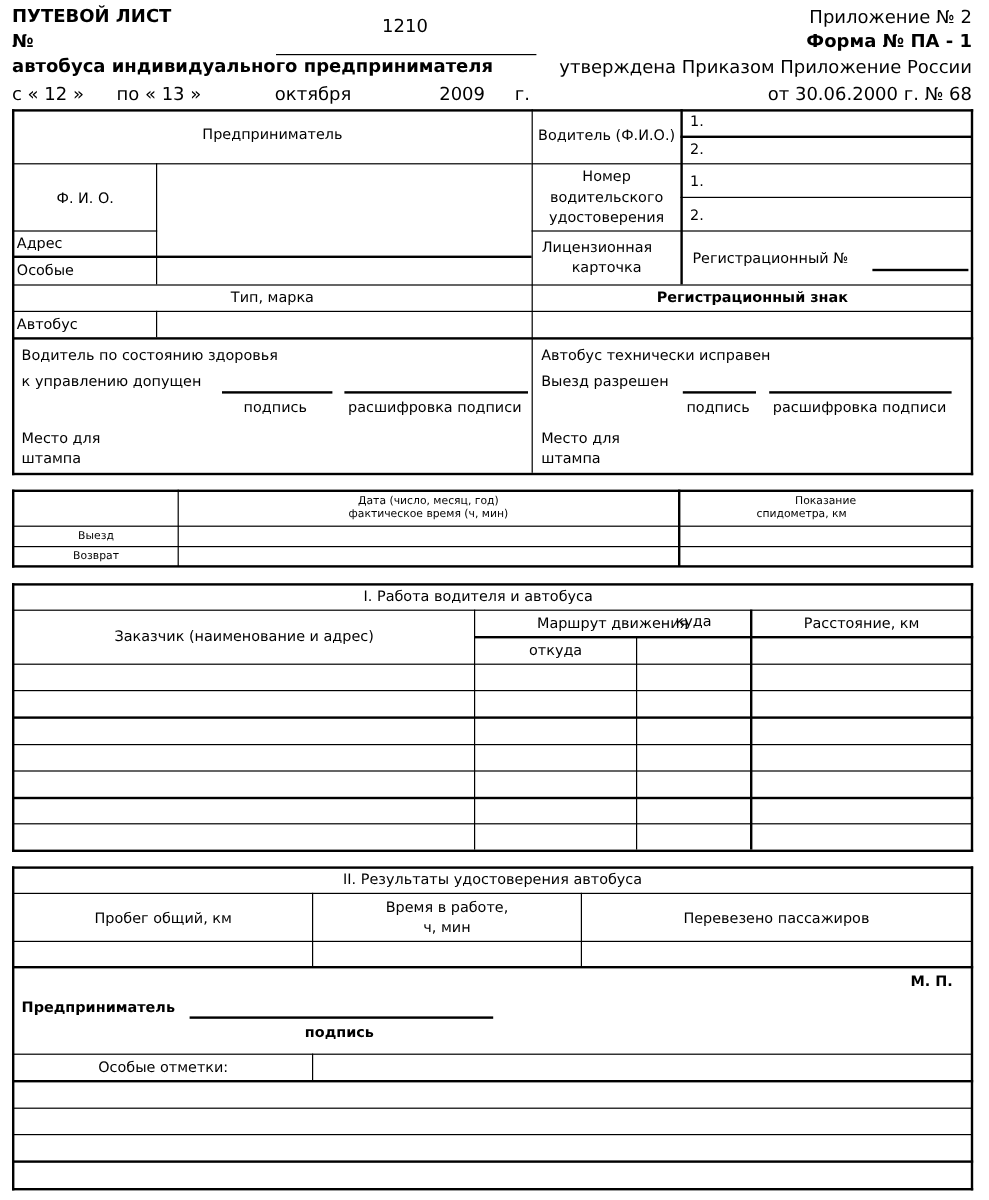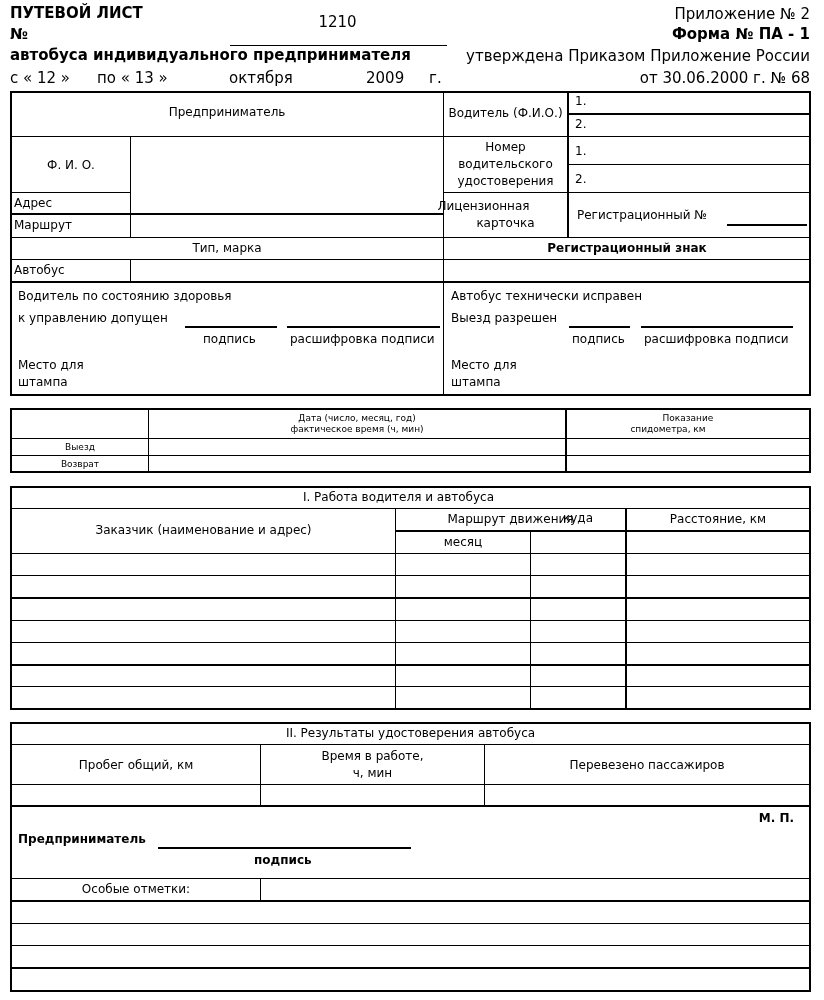--- a/index.html
+++ b/index.html
@@ -45,21 +45,21 @@
   <div class="vl" style="left:443px;top:91px;height:303px;"></div>
 
   <div class="t sm c" style="left:12px;top:106px;width:430px;">Предприниматель</div>
   <div class="hl" style="left:10px;top:136px;width:433px;"></div>
   <div class="vl" style="left:130px;top:136px;height:101px;"></div>
   <div class="t sm c" style="left:12px;top:159px;width:118px;">Ф. И. О.</div>
   <div class="field" style="left:131px;top:137px;width:312px;height:76px;"></div>
   <div class="hl" style="left:10px;top:192px;width:121px;"></div>
   <div class="t sm" style="left:14px;top:197px;">Адрес</div>
   <div class="hl2" style="left:10px;top:213px;width:433px;"></div>
-  <div class="t sm" style="left:14px;top:219px;">Маршрут</div>
+  <div class="t sm" style="left:14px;top:219px;">Особые</div>
   <div class="field" style="left:131px;top:215px;width:312px;height:22px;"></div>
   <div class="hl" style="left:10px;top:237px;width:800px;"></div>
   <div class="t sm c" style="left:12px;top:242px;width:430px;">Тип, марка</div>
   <div class="hl" style="left:10px;top:259px;width:800px;"></div>
   <div class="vl" style="left:130px;top:259px;height:22px;"></div>
   <div class="t sm" style="left:14px;top:264px;">Автобус</div>
   <div class="field" style="left:131px;top:260px;width:312px;height:21px;"></div>
   <div class="hl2" style="left:10px;top:281px;width:801px;"></div>
 
   <div class="vl2" style="left:567px;top:91px;height:146px;"></div>
@@ -74,21 +74,21 @@
   <div class="t sm c" style="left:444px;top:141px;width:123px;">Номер</div>
   <div class="t sm c" style="left:444px;top:158px;width:123px;">водительского</div>
   <div class="t sm c" style="left:444px;top:175px;width:123px;">удостоверения</div>
   <div class="t sm" style="left:575px;top:145px;">1.</div>
   <div class="field" style="left:590px;top:137px;width:218px;height:26px;"></div>
   <div class="hl" style="left:567px;top:164px;width:243px;"></div>
   <div class="t sm" style="left:575px;top:173px;">2.</div>
   <div class="field" style="left:590px;top:165px;width:218px;height:26px;"></div>
   <div class="hl" style="left:443px;top:192px;width:367px;"></div>
 
-  <div class="t sm c" style="left:422px;top:200px;width:123px;">Лицензионная</div>
+  <div class="t sm c" style="left:436px;top:200px;width:123px;">Лицензионная</div>
   <div class="t sm c" style="left:444px;top:217px;width:123px;">карточка</div>
   <div class="t sm" style="left:577px;top:209px;">Регистрационный №</div>
   <div class="hl2" style="left:727px;top:224px;width:80px;"></div>
 
   <div class="t sm c" style="left:444px;top:242px;width:366px;font-weight:bold;">Регистрационный знак</div>
   <div class="field" style="left:444px;top:260px;width:365px;height:21px;"></div>
 
   <div class="t sm" style="left:18px;top:290px;">Водитель по состоянию здоровья</div>
   <div class="t sm" style="left:18px;top:312px;">к управлению допущен</div>
   <div class="hl2" style="left:185px;top:326px;width:92px;"></div>
@@ -139,21 +139,21 @@
   <div class="t sm c" style="left:0;top:491px;width:797px;">I. Работа водителя и автобуса</div>
   <div class="hl" style="left:10px;top:508px;width:800px;"></div>
 
   <div class="vl" style="left:395px;top:508px;height:200px;"></div>
   <div class="vl" style="left:530px;top:531px;height:177px;"></div>
   <div class="vl2" style="left:625px;top:508px;height:200px;"></div>
   <div class="hl2" style="left:395px;top:530px;width:416px;"></div>
 
   <div class="t sm c" style="left:12px;top:524px;width:383px;">Заказчик (наименование и адрес)</div>
   <div class="t sm c" style="left:396px;top:513px;width:229px;">Маршрут движения</div>
-  <div class="t sm c" style="left:396px;top:536px;width:134px;">месяц</div>
+  <div class="t sm c" style="left:396px;top:536px;width:134px;">откуда</div>
   <div class="t sm c" style="left:531px;top:512px;width:94px;">куда</div>
   <div class="t sm c" style="left:627px;top:513px;width:182px;">Расстояние, км</div>
 
   <div class="hl" style="left:10px;top:553px;width:800px;"></div>
   <div class="hl" style="left:10px;top:575px;width:800px;"></div>
   <div class="hl2" style="left:10px;top:597px;width:801px;"></div>
   <div class="hl" style="left:10px;top:620px;width:800px;"></div>
   <div class="hl" style="left:10px;top:642px;width:800px;"></div>
   <div class="hl2" style="left:10px;top:664px;width:801px;"></div>
   <div class="hl" style="left:10px;top:686px;width:800px;"></div>

